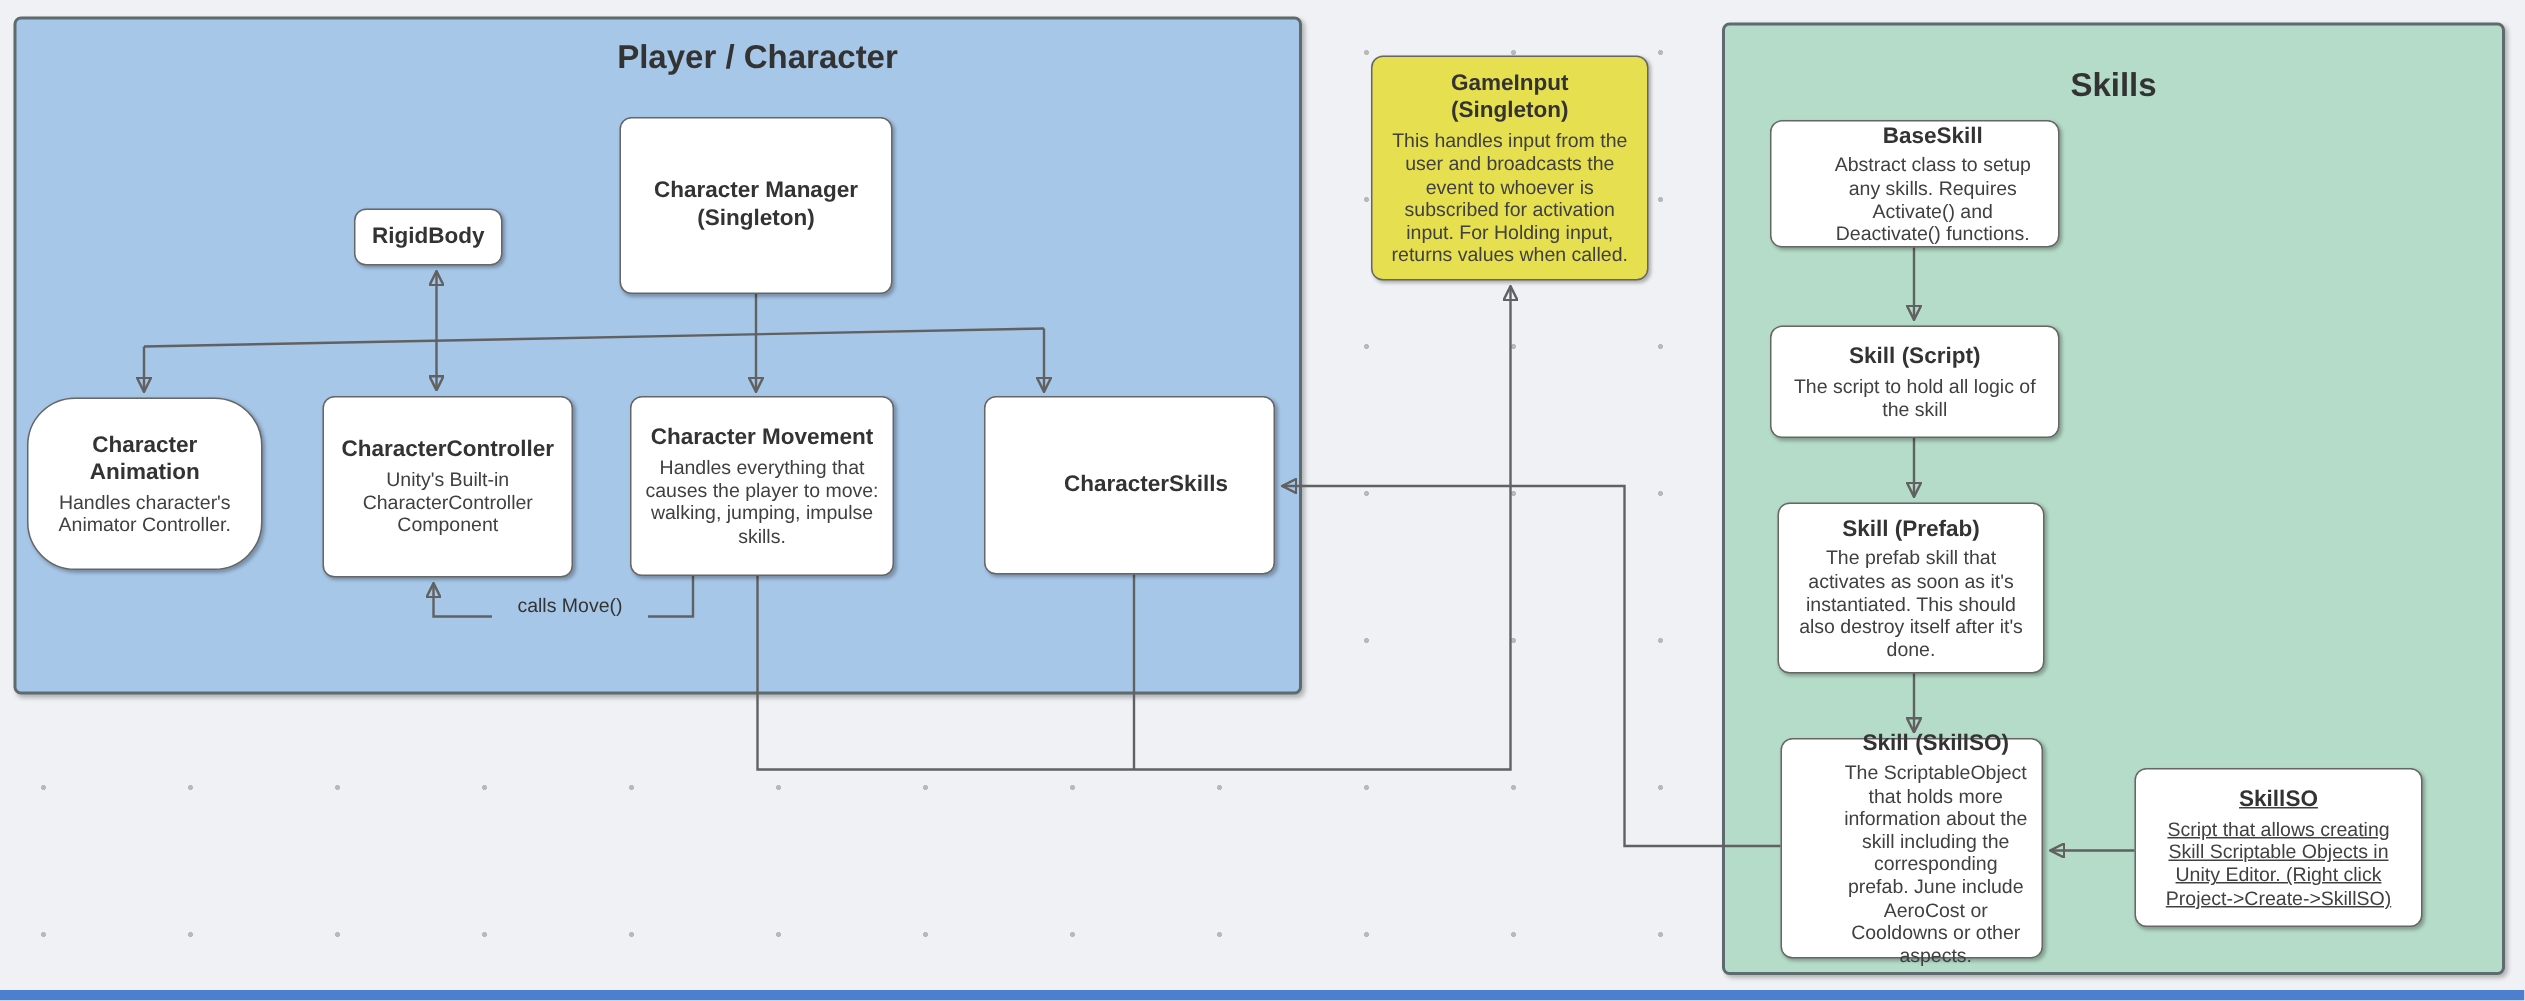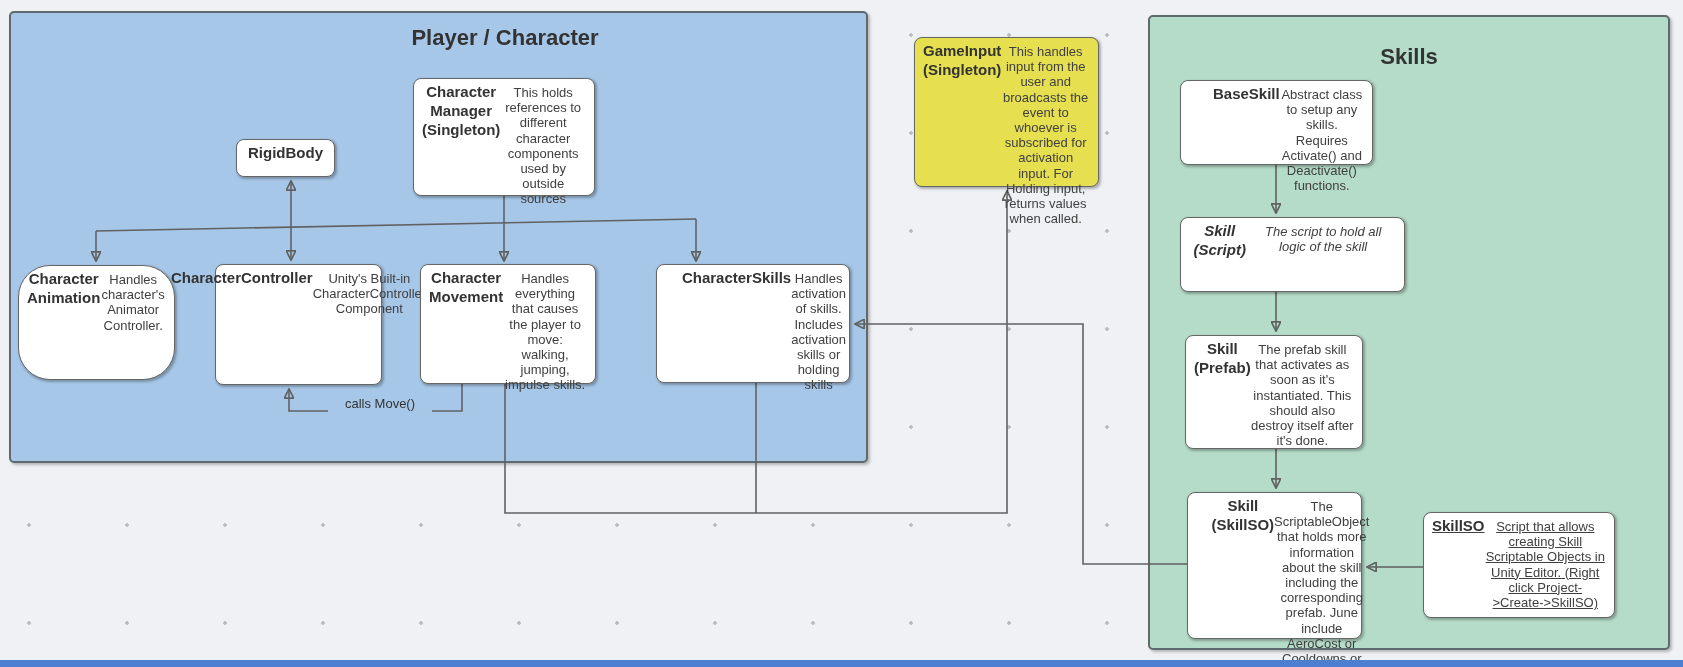--- a/index.html
+++ b/index.html
@@ -30,36 +30,36 @@
   #t-player{left:335px; top:25px; width:340px;}
   #t-skills{left:1309px; top:44px; width:200px;}
 
   svg.connectors{position:absolute; left:0; top:0; z-index:3; pointer-events:none;}
   svg.connectors path{fill:none; stroke:var(--line); stroke-width:1.6px;}
 
   .node{
     position:absolute; z-index:4; background:#ffffff;
     border:1.5px solid var(--node-border); border-radius:8px;
     box-shadow:1.5px 1.5px 2.5px rgba(0,0,0,0.28);
-    display:flex; flex-direction:row; justify-content:center;
+    display:flex; flex-direction:column; justify-content:center;
     padding:4px 8px; text-align:center; color:var(--body-text);
   }
   .node .n-title{font-weight:bold; font-size:15px; line-height:1.25; color:var(--text); white-space:pre-line;}
   .node .n-body{font-size:13px; line-height:1.17; margin-top:2px;}
   #n-game_input{background:var(--yellow);}
 
   #n-rigidbody{left:236px; top:139px; width:99px; height:38px;}
   #n-character_manager{left:413px; top:78px; width:182px; height:118px;}
   #n-character_animation{left:18px; top:265px; width:157px; height:115px;border-radius:32px;}
   #n-character_controller{left:215px; top:264px; width:167px; height:121px;}
   #n-character_movement{left:420px; top:264px; width:176px; height:120px;}
   #n-character_skills{left:656px; top:264px; width:194px; height:119px;padding-left:30px;}
   #n-game_input{left:914px; top:37px; width:185px; height:150px;}
   #n-base_skill{left:1180px; top:80px; width:193px; height:85px;padding-left:32px;}
-  #n-skill_script{left:1180px; top:217px; width:225px; height:75px;font-style:italic;}
+  #n-skill_script{left:1180px; top:217px; width:193px; height:75px;}
   #n-skill_prefab{left:1185px; top:335px; width:178px; height:114px;}
   #n-skill_skillso{left:1187px; top:492px; width:175px; height:147px;padding-left:40px;}
   #n-skillso{left:1423px; top:512px; width:192px; height:106px;text-decoration:underline;}
 
   #lbl-calls-move{
     position:absolute; z-index:5; left:328px; top:395px; width:104px; height:17px;
     background:var(--blue); color:var(--text); font-size:13px; text-align:center; line-height:17px;
   }
   #bottom-strip{position:absolute; left:0; top:660px; width:1683px; height:7px; background:var(--strip); z-index:6;}
 </style>
@@ -92,42 +92,40 @@
   <path d="M1276,449 V488" marker-end="url(#arrow)"></path>
 </svg>
 
 <div class="node" id="n-rigidbody">
   <div class="n-title">RigidBody</div>
 </div>
 
 <div class="node" id="n-character_manager">
   <div class="n-title">Character Manager
 (Singleton)</div>
-  <div class="n-body">This holds references to different character components used by outside sources</div>
 </div>
 
 <div class="node" id="n-character_animation">
   <div class="n-title">Character
 Animation</div>
   <div class="n-body">Handles character's Animator Controller.</div>
 </div>
 
 <div class="node" id="n-character_controller">
   <div class="n-title">CharacterController</div>
   <div class="n-body">Unity's Built-in CharacterController Component</div>
 </div>
 
 <div class="node" id="n-character_movement">
   <div class="n-title">Character Movement</div>
   <div class="n-body">Handles everything that causes the player to move: walking, jumping, impulse skills.</div>
 </div>
 
 <div class="node" id="n-character_skills">
   <div class="n-title">CharacterSkills</div>
-  <div class="n-body">Handles activation of skills. Includes activation skills or holding skills</div>
 </div>
 
 <div class="node" id="n-game_input">
   <div class="n-title">GameInput
 (Singleton)</div>
   <div class="n-body">This handles input from the user and broadcasts the event to whoever is subscribed for activation input.  For Holding input, returns values when called.</div>
 </div>
 
 <div class="node" id="n-base_skill">
   <div class="n-title">BaseSkill</div>

